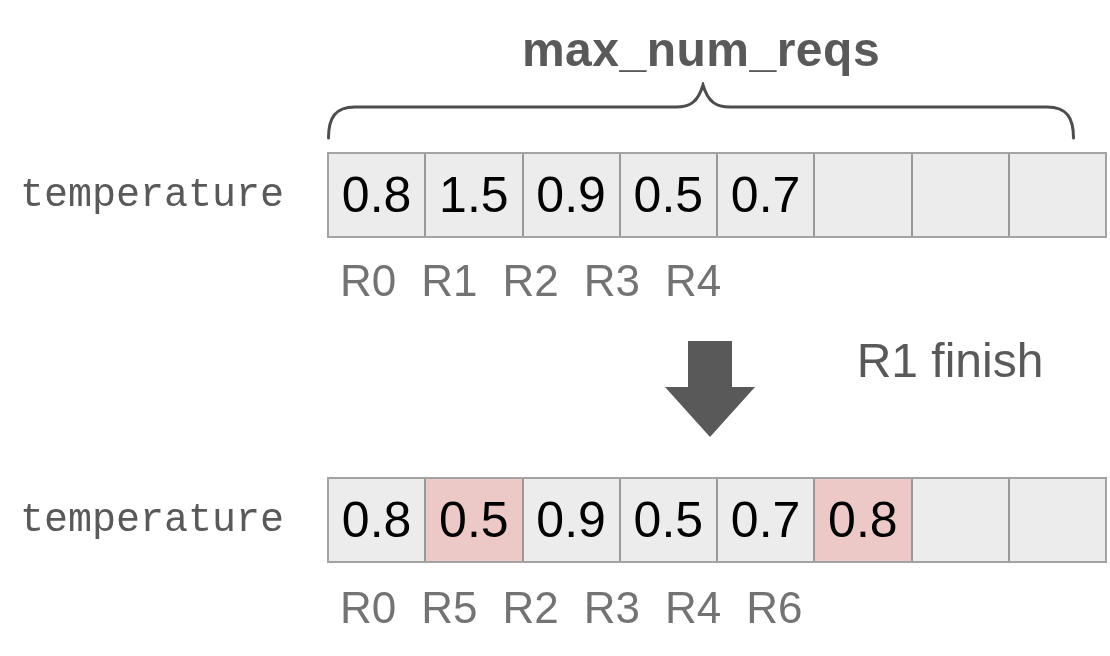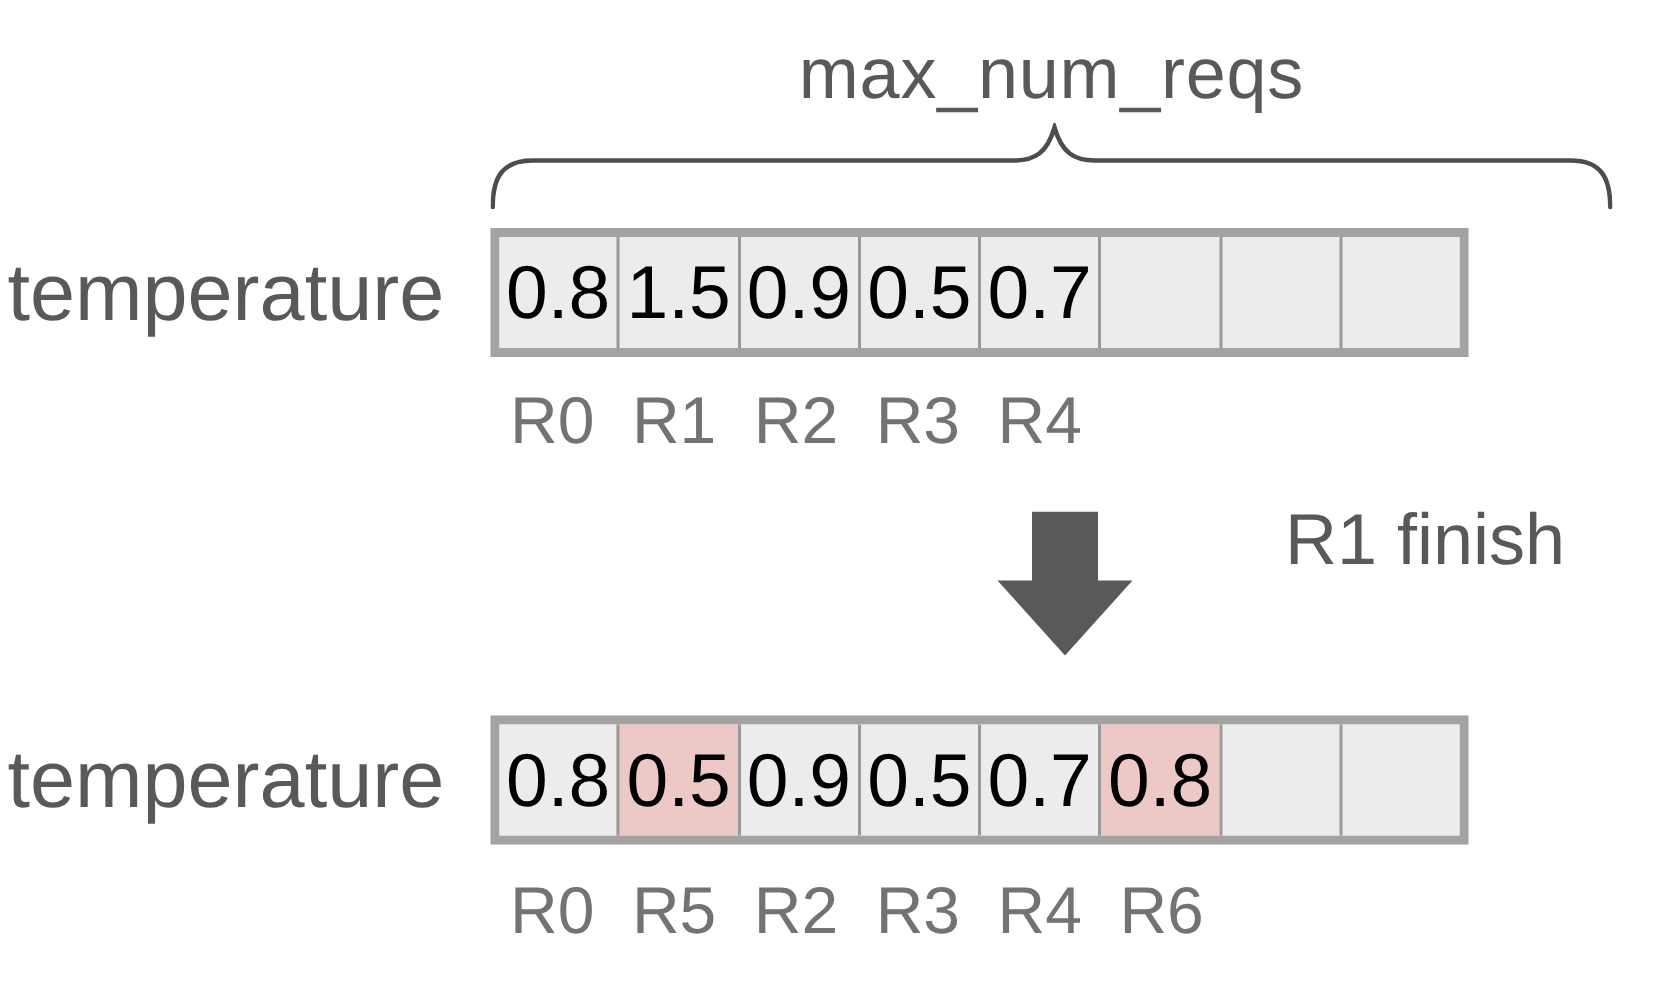--- a/index.html
+++ b/index.html
@@ -12,59 +12,61 @@
     overflow: hidden;
   }
 
   .top-label {
     position: absolute;
     left: 327px; top: 22px; width: 748px;
     text-align: center;
     font-size: 48px;
     color: #595959;
     letter-spacing: 0.5px;
+    font-weight: bold;
   }
 
   .brace-svg {
     position: absolute;
     left: 327px; top: 82px;
     width: 748px; height: 58px;
   }
 
   .array-row {
     position: absolute;
-    left: 327px; width: 652px; height: 86px;
+    left: 327px; width: 780px; height: 86px;
     display: flex;
     box-sizing: border-box;
-    border: 6px solid #a3a3a3;
+    border: 2px solid #a3a3a3;
     background: #ececec;
   }
   .row-before { top: 152px; }
   .row-after  { top: 477px; }
 
   .cell {
     flex: 1 1 0;
     display: flex;
     align-items: center;
     justify-content: center;
     font-size: 50px;
     color: #000000;
     background: #ececec;
     box-sizing: border-box;
   }
   .cell + .cell { border-left: 2px solid #999999; }
   .cell.hl { background: #ecc9c7; }
 
   .row-caption {
     position: absolute;
-    left: 5px; width: 290px; height: 86px;
+    left: 20px; width: 290px; height: 86px;
     display: flex;
     align-items: center;
-    font-size: 54px;
+    font-size: 40px;
     color: #595959;
+    font-family: Liberation Mono, monospace;
   }
   .caption-before { top: 152px; }
   .caption-after  { top: 477px; }
 
   .req-labels {
     position: absolute;
     left: 340px;
     display: flex;
     gap: 25px;
     font-size: 44px;

